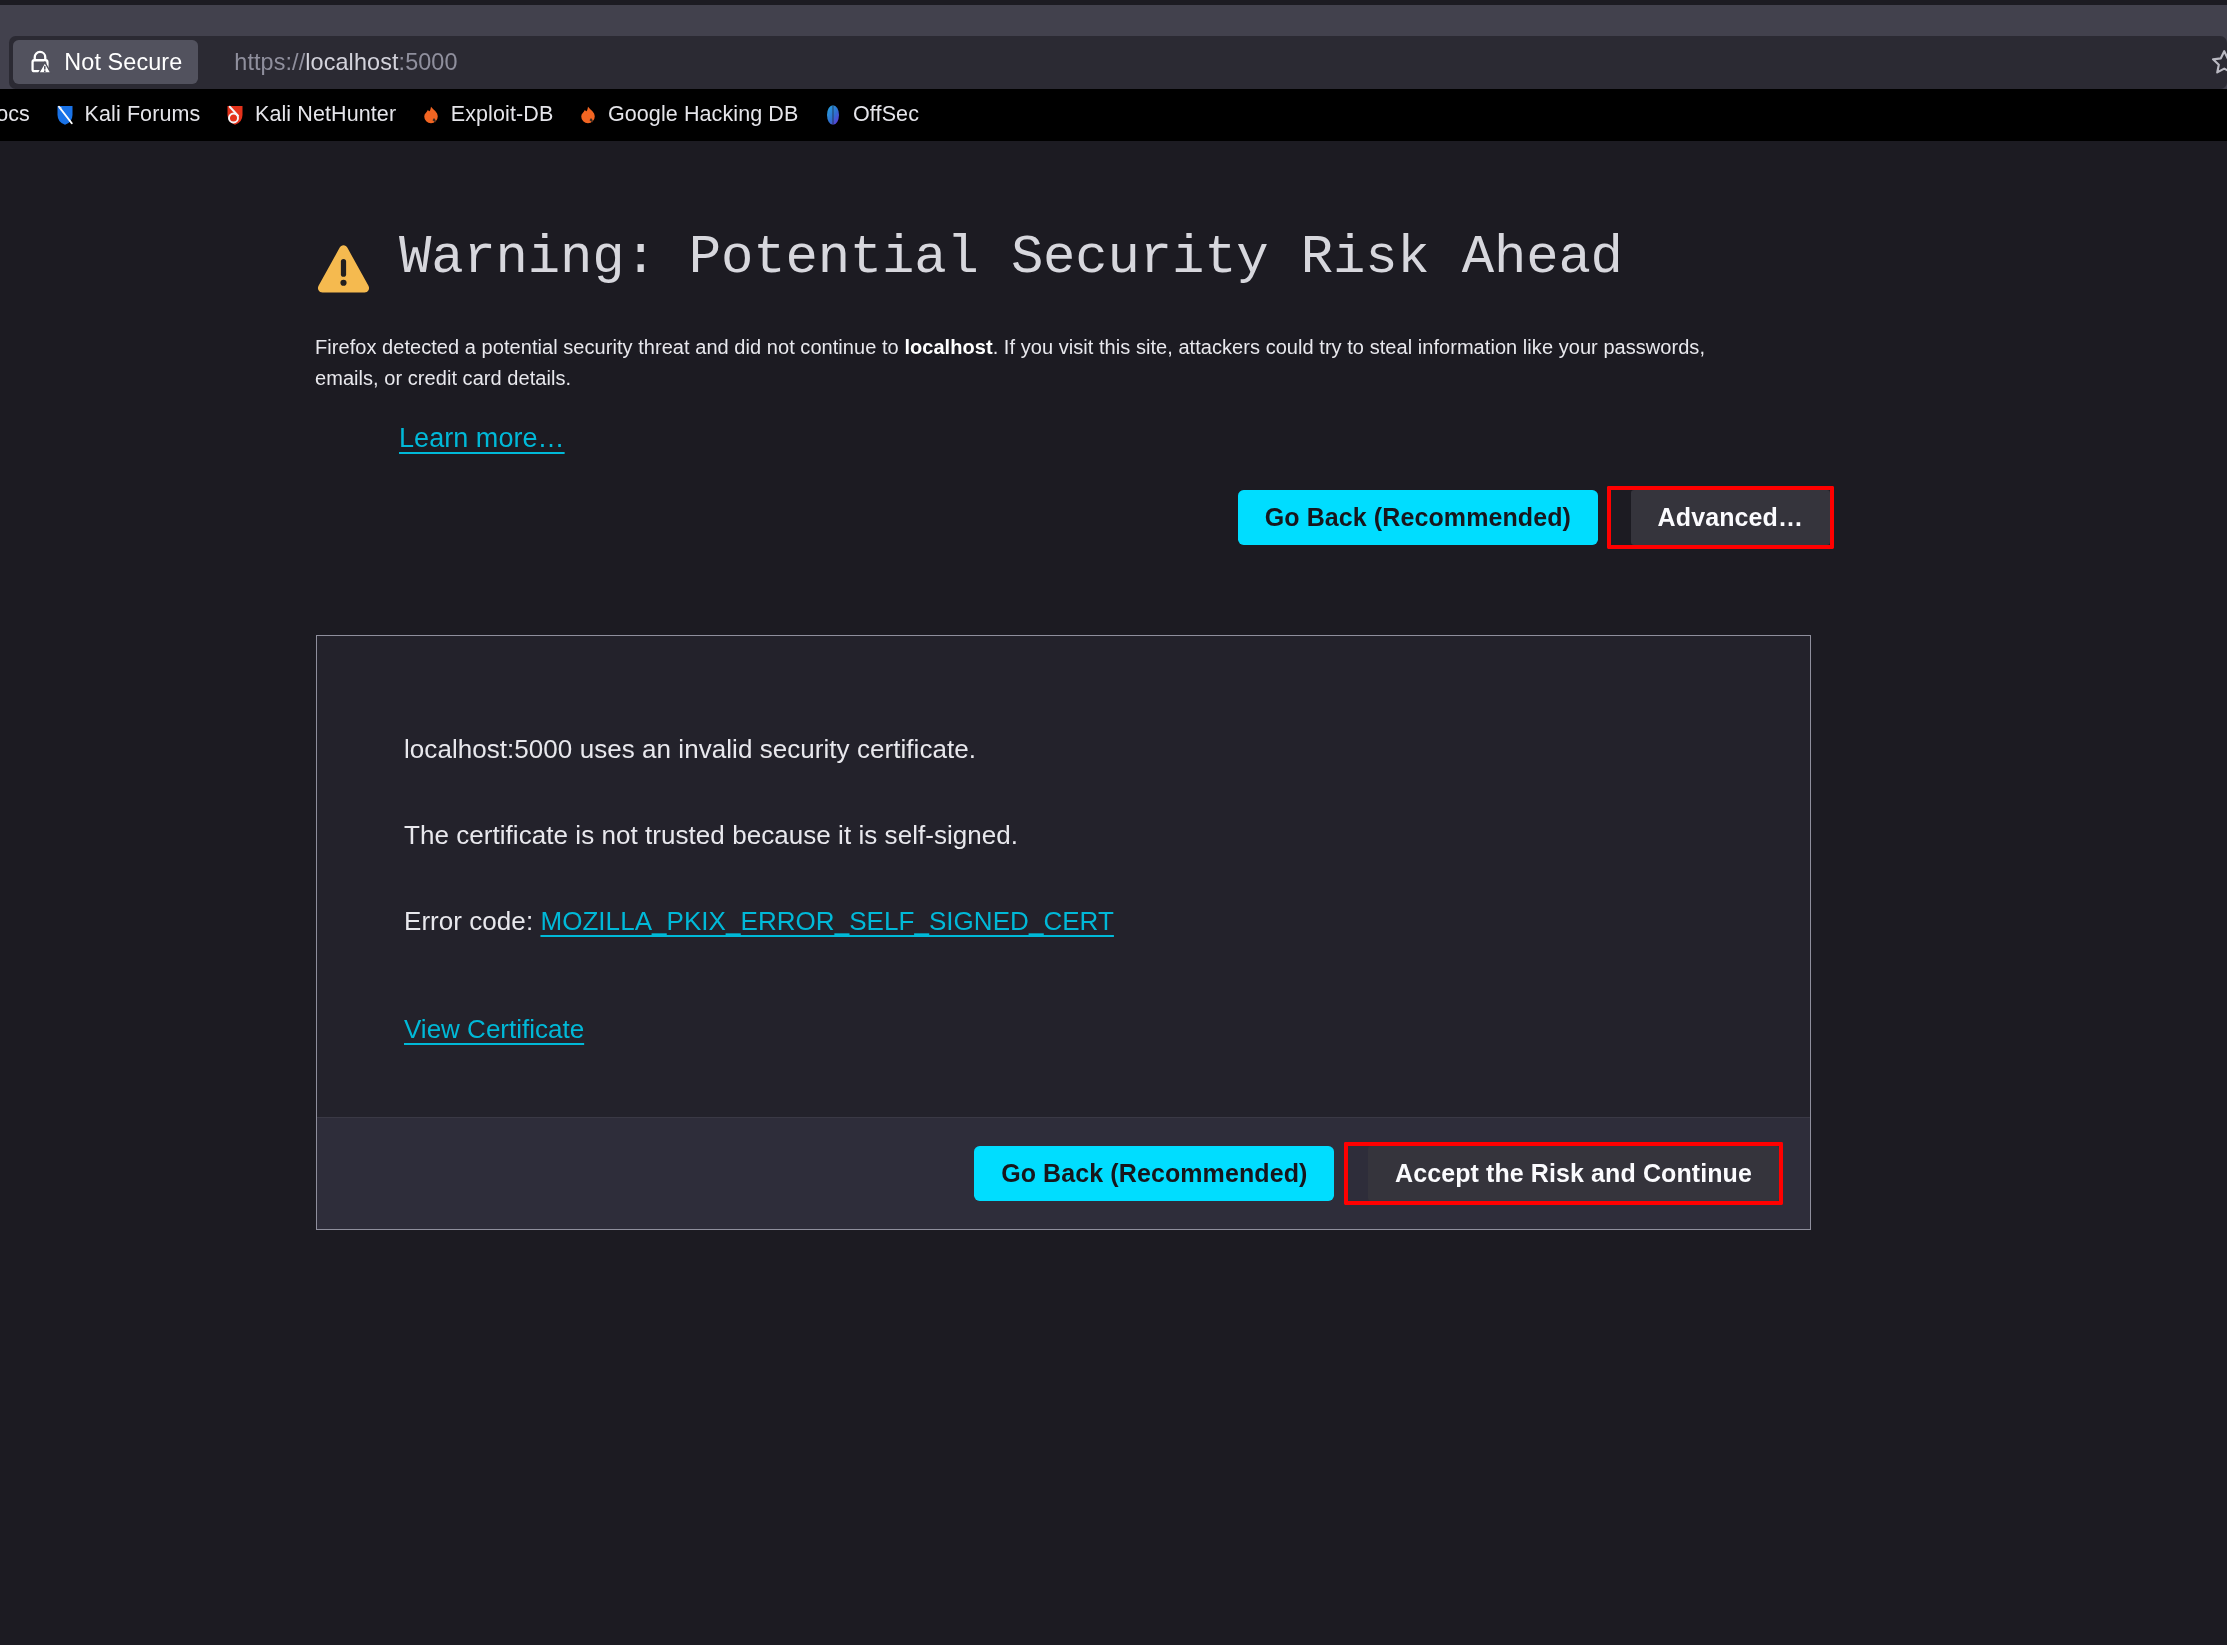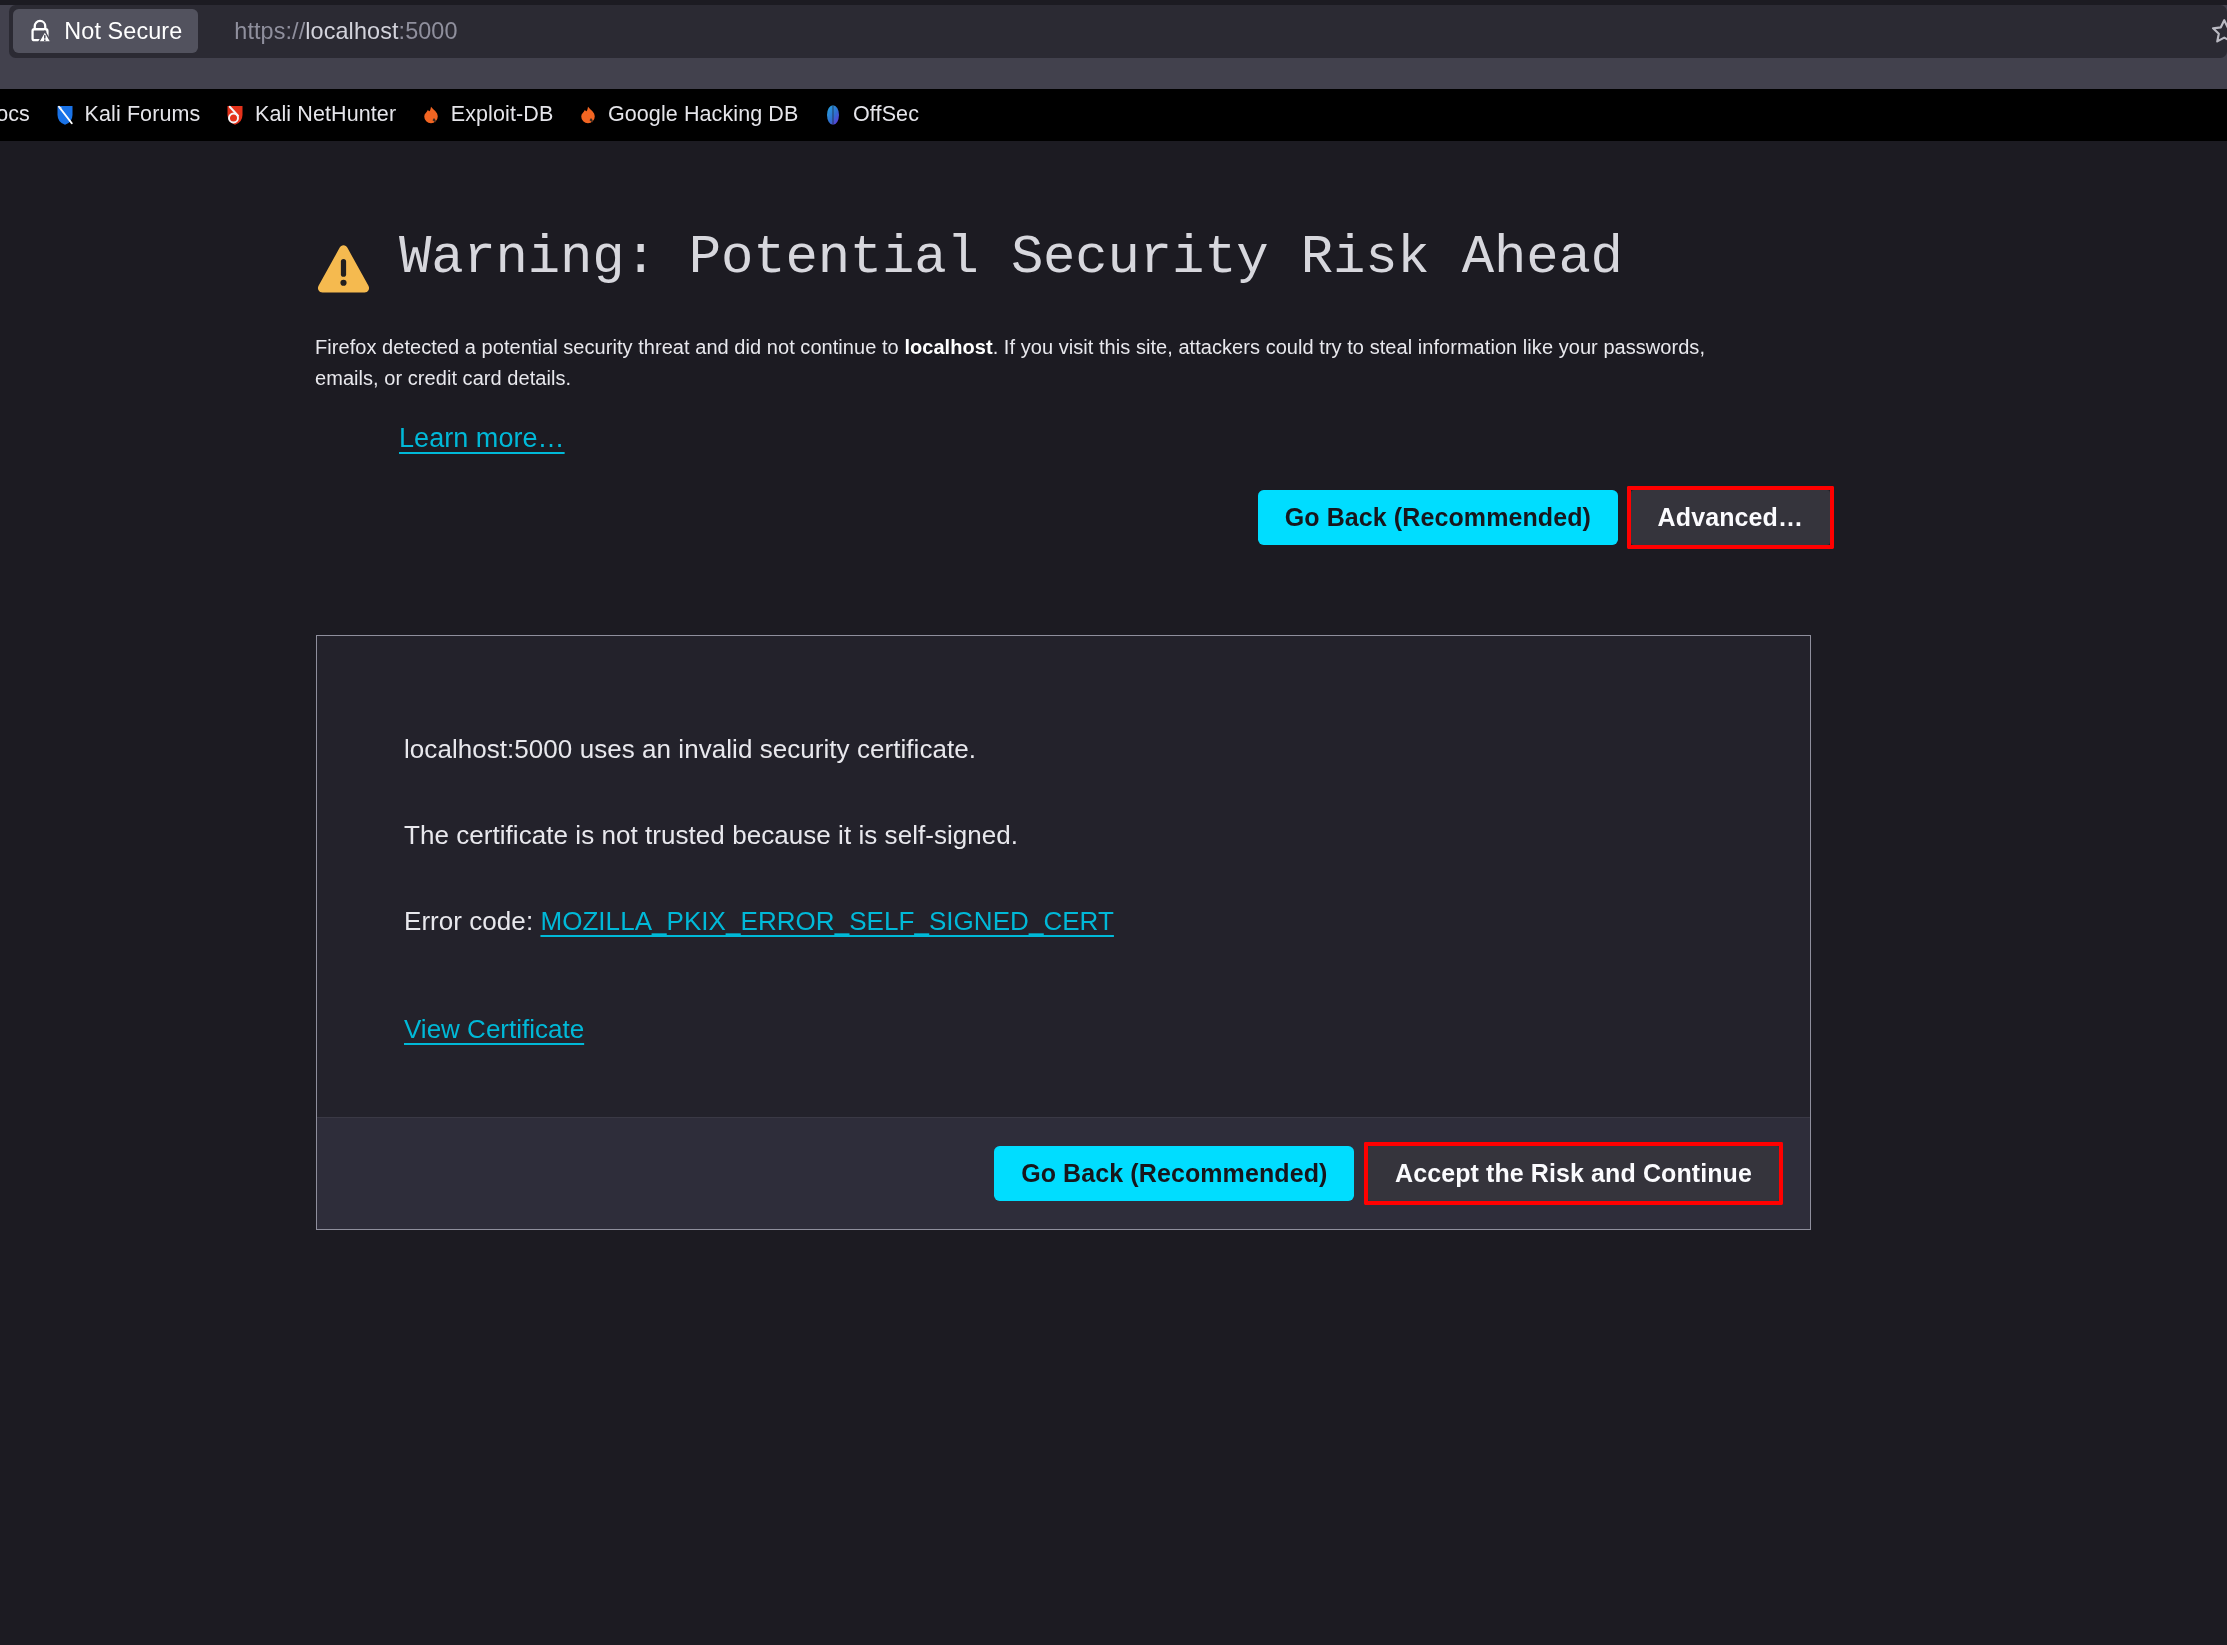--- a/index.html
+++ b/index.html
@@ -27,21 +27,21 @@
   .chrome-top-strip {
     height: 4.8px;
     background: #1c1b22;
   }
 
   
   .navbar {
     height: 84px;
     background: #42414d;
     display: flex;
-    align-items: flex-start;
+    align-items: flex-end;
     padding-left: 8.6px;
     padding-right: 0;
     position: relative;
   }
 
   .urlbar {
     flex: 1;
     height: 53px;
     background: #2b2a33;
     border-radius: 6.7px;
@@ -215,20 +215,21 @@
   }
 
   .btn-primary {
     background: #00ddff;
     color: #17161c;
   }
 
   .btn-secondary {
     background: #35343c;
     color: #fbfbfe;
+    margin-left: 20px;
   }
 
   
   .annot {
     display: inline-block;
     border: 4.3px solid #ff0000;
     padding: 0;
     line-height: 0;
     border-radius: 1.4px;
   }

